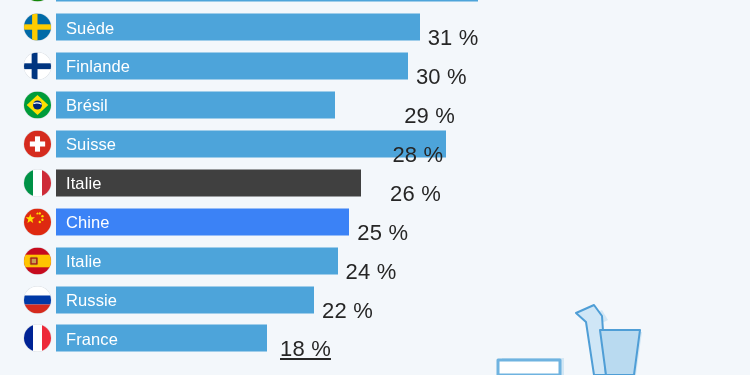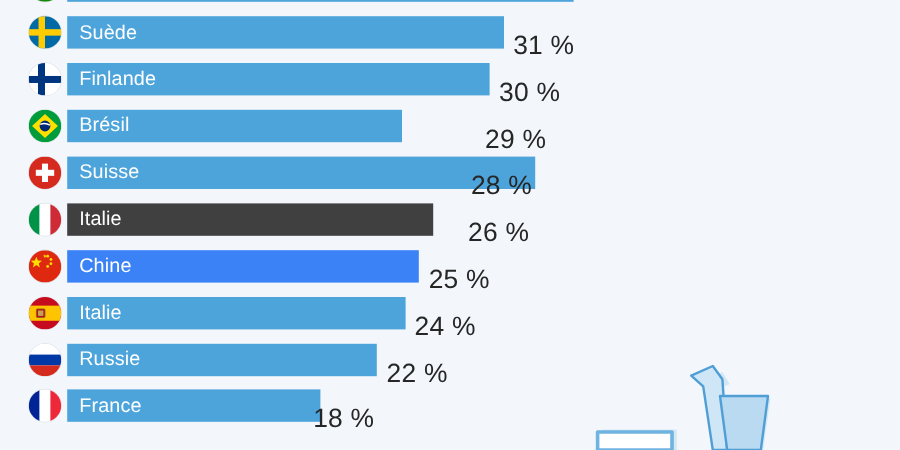--- a/index.html
+++ b/index.html
@@ -237,16 +237,16 @@
         <span class="flag">
           <svg viewBox="0 0 30 30">
             <rect width="10" height="30" fill="#002395"></rect>
             <rect x="10" width="10" height="30" fill="#ffffff"></rect>
             <rect x="20" width="10" height="30" fill="#ed2939"></rect>
           </svg>
         </span>
         <div class="bar" style="width: 211.14px; background: rgb(77, 164, 218);">
           <span class="bar-label">France</span>
         </div>
-        <span class="value" style="left: 261px; color: rgb(38, 38, 38);">18 %</span>
+        <span class="value" style="left: 280px; color: rgb(38, 38, 38); text-decoration: underline;">18 %</span>
       </div>
     </div>
 </div>
 
 </body></html>

